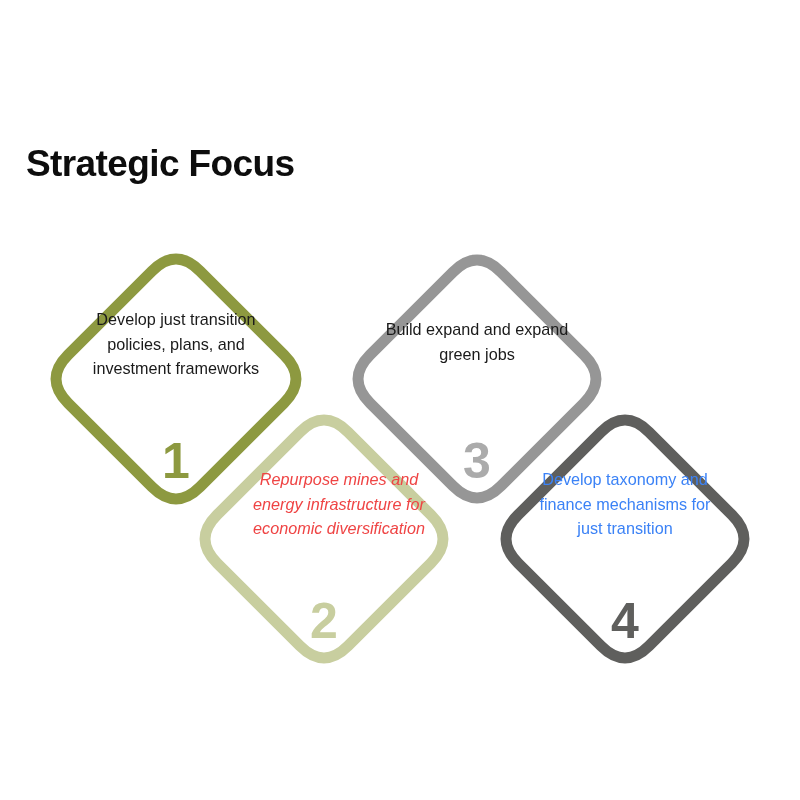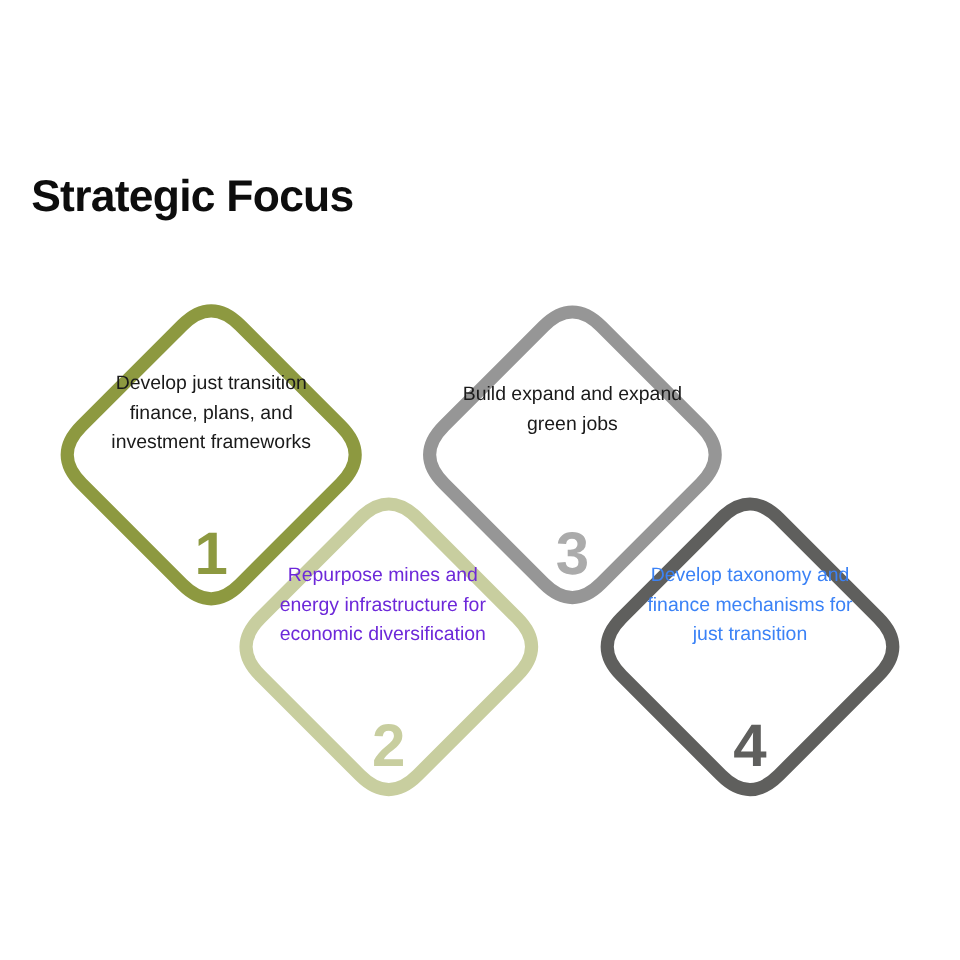--- a/index.html
+++ b/index.html
@@ -73,23 +73,23 @@
         <path d="M 452.96 257.04 Q 477.00 233.00 501.04 257.04 L 583.96 339.96 Q 608.00 364.00 583.96 388.04 L 501.04 470.96 Q 477.00 495.00 452.96 470.96 L 370.04 388.04 Q 346.00 364.00 370.04 339.96 Z" fill="#ffffff" stroke="none"></path>
         <path d="M 452.96 257.04 Q 477.00 233.00 501.04 257.04 L 583.96 339.96 Q 608.00 364.00 583.96 388.04 L 501.04 470.96 Q 477.00 495.00 452.96 470.96 L 370.04 388.04 Q 346.00 364.00 370.04 339.96 Z" fill="none" stroke="#969696" stroke-width="11" stroke-linejoin="round" stroke-linecap="round"></path>
       </g>
       <g>
         <path d="M 600.96 417.04 Q 625.00 393.00 649.04 417.04 L 731.96 499.96 Q 756.00 524.00 731.96 548.04 L 649.04 630.96 Q 625.00 655.00 600.96 630.96 L 518.04 548.04 Q 494.00 524.00 518.04 499.96 Z" fill="#ffffff" stroke="none"></path>
         <path d="M 600.96 417.04 Q 625.00 393.00 649.04 417.04 L 731.96 499.96 Q 756.00 524.00 731.96 548.04 L 649.04 630.96 Q 625.00 655.00 600.96 630.96 L 518.04 548.04 Q 494.00 524.00 518.04 499.96 Z" fill="none" stroke="#5F5F5D" stroke-width="11" stroke-linejoin="round" stroke-linecap="round"></path>
       </g>
     </svg>
 
   <div id="labels-layer">
-      <div class="node-text" style="color: rgb(26, 26, 26); width: 191.4px; left: 80.3px; top: 329px; transform: translateY(-50%);">Develop just transition finance, plans, and investment frameworks</div>
+      <div class="node-text" style="color: rgb(26, 26, 26); width: 191.4px; left: 80.3px; top: 329px; transform: translateY(-50%);">Develop just transition policies, plans, and investment frameworks</div>
       <div class="node-number" style="color: rgb(141, 153, 64); width: 80px; left: 136px; top: 446px; transform: translateY(-50%);">1</div>
-      <div class="node-text" style="color: #6d28d9; width: 189.95px; left: 224px; top: 489px; transform: translateY(-50%);">Repurpose mines and energy infrastructure for economic diversification</div>
+      <div class="node-text" style="color: #ef4444; width: 189.95px; left: 244px; top: 489px; transform: translateY(-50%); font-style: italic;">Repurpose mines and energy infrastructure for economic diversification</div>
       <div class="node-number" style="color: rgb(200, 206, 159); width: 80px; left: 284px; top: 606px; transform: translateY(-50%);">2</div>
       <div class="node-text" style="color: rgb(26, 26, 26); width: 189.95px; left: 382.025px; top: 326px; transform: translateY(-50%);">Build expand and expand green jobs</div>
       <div class="node-number" style="color: rgb(171, 171, 171); width: 80px; left: 437px; top: 446px; transform: translateY(-50%);">3</div>
       <div class="node-text" style="color: #3b82f6; width: 189.95px; left: 530.025px; top: 489px; transform: translateY(-50%);">Develop taxonomy and finance mechanisms for just transition</div>
       <div class="node-number" style="color: rgb(95, 95, 93); width: 80px; left: 585px; top: 606px; transform: translateY(-50%);">4</div>
     </div>
 
 </div>
 
 </body></html>

